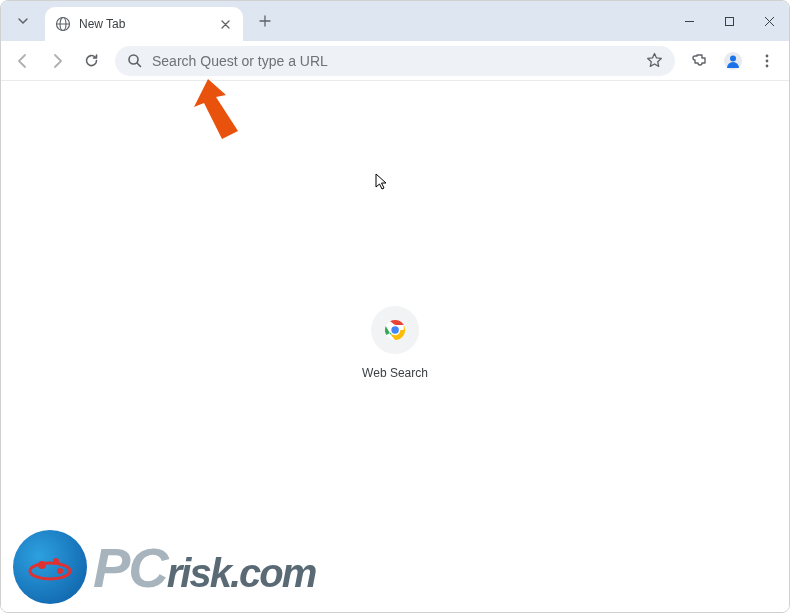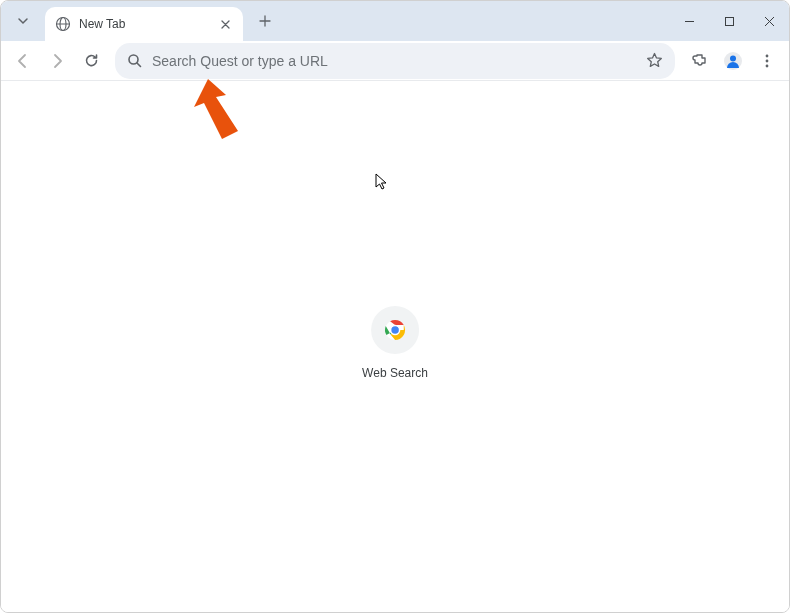--- a/index.html
+++ b/index.html
@@ -12,21 +12,21 @@
 .tab-favicon { width: 16px; height: 16px; margin-right: 8px; display:flex; align-items:center; justify-content:center; }
 .tab-title { font-size: 12px; color: #3c4043; flex: 1; }
 .tab-close { width: 16px; height: 16px; display: flex; align-items: center; justify-content: center; border-radius: 50%; }
 .new-tab-btn { width: 28px; height: 28px; margin: 0 0 6px 8px; display: flex; align-items: center; justify-content: center; border-radius: 50%; }
 .window-controls { position: absolute; right: 0; top: 0; height: 40px; display: flex; align-items: center; }
 .win-btn { width: 40px; height: 40px; display: flex; align-items: center; justify-content: center; }
 
 
 .toolbar { height: 40px; background: #fff; display: flex; align-items: center; padding: 0 6px; gap: 2px; border-bottom: 1px solid #e8eaed; }
 .nav-btn { width: 32px; height: 32px; display: flex; align-items: center; justify-content: center; border-radius: 50%; }
-.omnibox { flex: 1; height: 36px; background: #eef1f6; border-radius: 15px; display: flex; align-items: center; padding: 0 12px; margin: 0 6px; }
+.omnibox { flex: 1; height: 30px; background: #eef1f6; border-radius: 15px; display: flex; align-items: center; padding: 0 12px; margin: 0 6px; }
 .omnibox-search-icon { margin-right: 10px; display:flex; }
 .omnibox-input { border: none; background: transparent; outline: none; font-size: 14px; color: #5f6368; flex: 1; }
 .omnibox-input::placeholder { color: #6d7277; }
 .star-icon { display:flex; }
 .action-btn { width: 32px; height: 32px; display: flex; align-items: center; justify-content: center; border-radius: 50%; }
 
 
 .content { position: relative; height: calc(100% - 80px); background: #fff; }
 .shortcut { position: absolute; left: 50%; top: 225px; transform: translateX(-50%); text-align: center; }
 .shortcut-circle { width: 48px; height: 48px; background: #f1f3f4; border-radius: 50%; display: flex; align-items: center; justify-content: center; margin: 0 auto 12px; }
@@ -168,14 +168,27 @@
         <path d="M12 2a10 10 0 0 1 8.66 5H12L7 3.3A9.95 9.95 0 0 1 12 2z" fill="#ea4335"></path>
         <path d="M2.68 8l5 8.66L12 12 3.34 17A10 10 0 0 1 2.68 8z" fill="#34a853"></path>
         <path d="M20.66 7A10 10 0 0 1 12 22l-4.33-5.34L12 12h8.66z" fill="#fbbc05"></path>
         <circle cx="12" cy="12" r="4.5" fill="#4285f4"></circle>
         <circle cx="12" cy="12" r="4.5" fill="none" stroke="#fff" stroke-width="1.5"></circle>
       </svg>
     </div>
     <div class="shortcut-label">Web Search</div>
   </div>
 
+  <div class="watermark">
+    <div class="wm-badge">
+      <svg width="48" height="48" viewBox="0 0 48 48">
+        <ellipse cx="24" cy="28" rx="20" ry="8" fill="none" stroke="#e03030" stroke-width="3"></ellipse>
+        <circle cx="16" cy="22" r="4" fill="#e03030"></circle>
+        <circle cx="30" cy="18" r="3" fill="#e03030"></circle>
+        <circle cx="34" cy="28" r="3" fill="#e03030"></circle>
+      </svg>
+    </div>
+    <span class="wm-text">
+      <span class="wm-pc">PC</span><span class="wm-risk">risk</span><span class="wm-com">.com</span>
+    </span>
+  </div>
 
 </div>
 
 </body></html>

